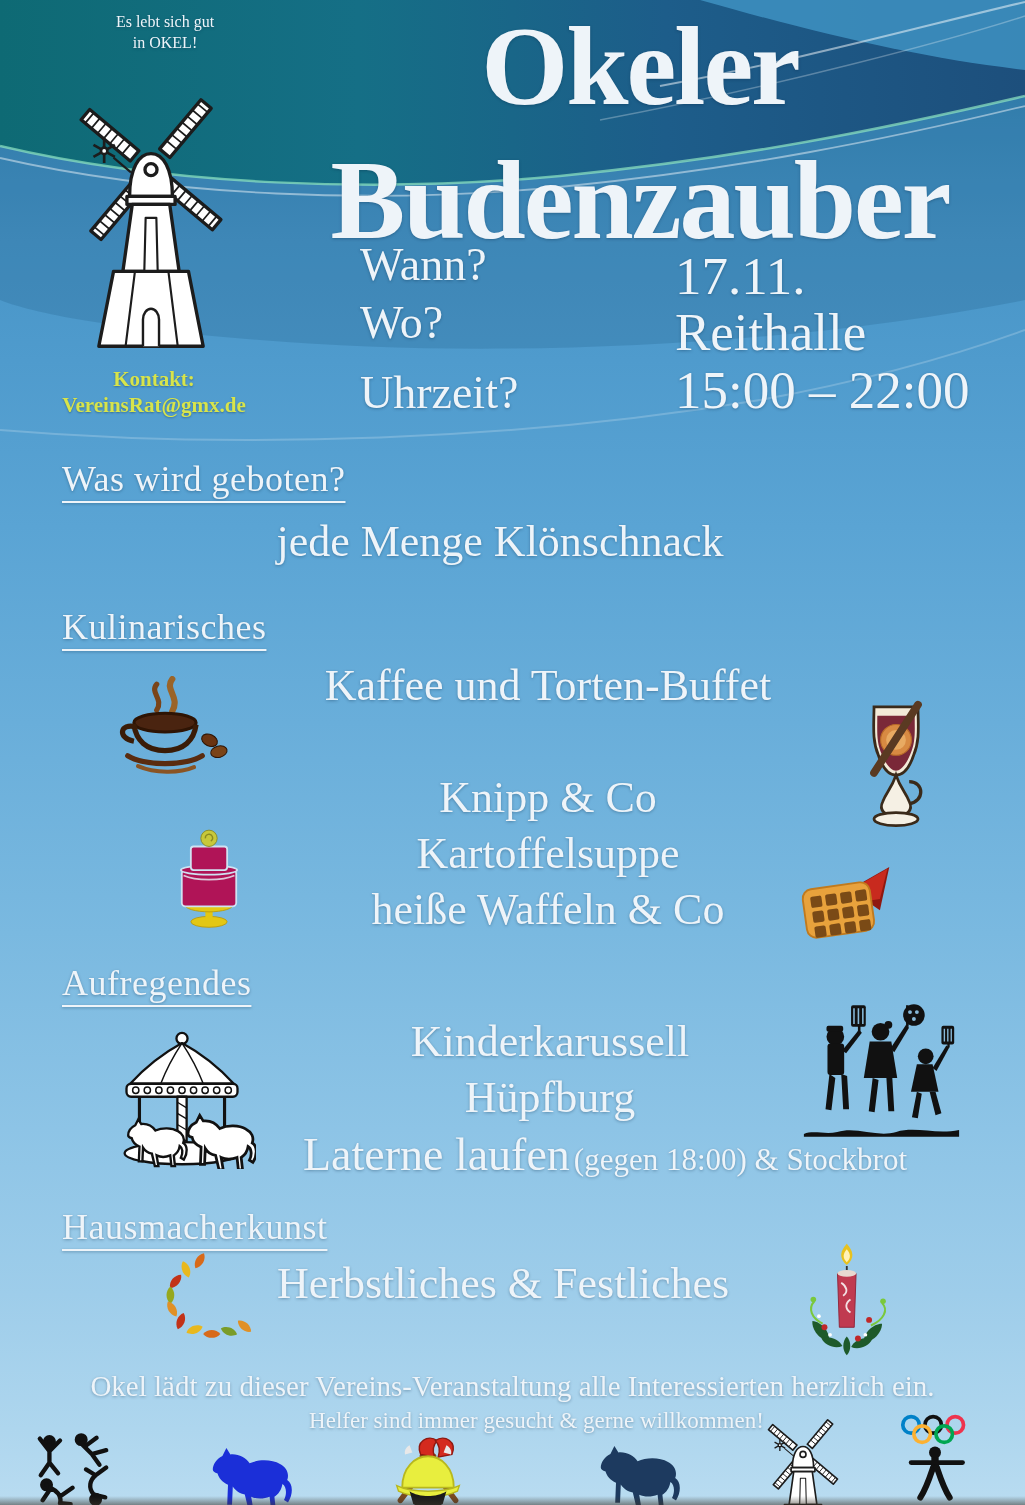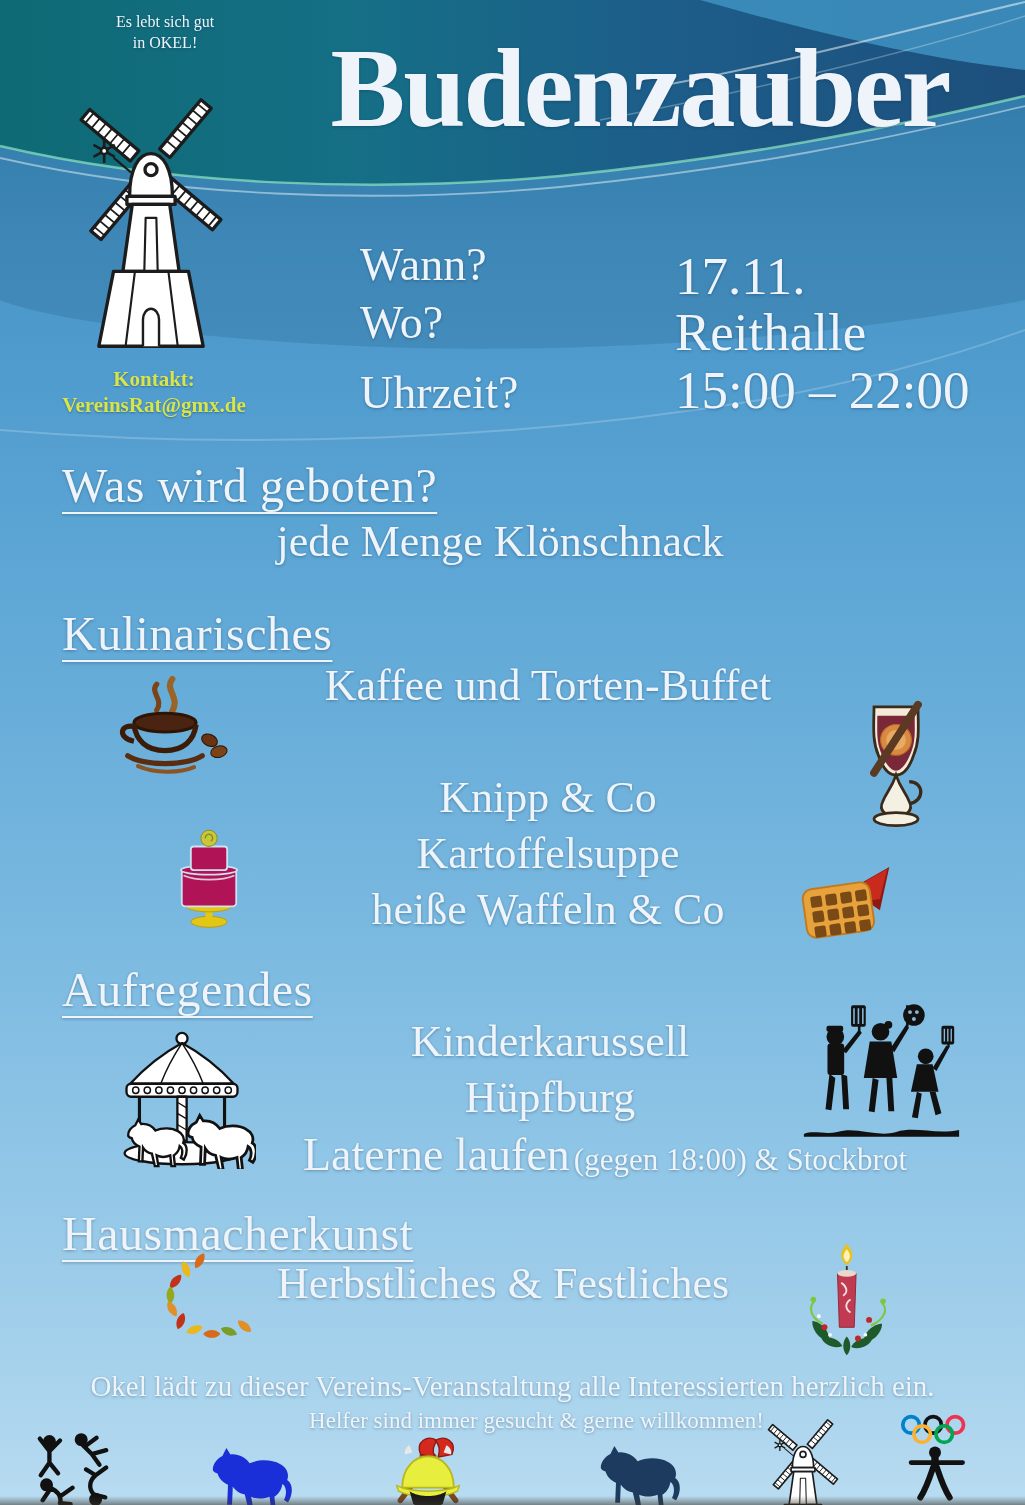--- a/index.html
+++ b/index.html
@@ -8,21 +8,21 @@
     font-family:"Liberation Serif","DejaVu Serif",serif;
     background:linear-gradient(180deg,
       #2d7aa6 0%,#3c8bbc 8%,#4895c7 16%,#4f9bcd 24%,#5aa4d4 35%,
       #69aeda 48%,#7ab9e0 62%,#8dc4e6 75%,#9ecdea 86%,#aed6ee 95%,#b9dcf1 100%);
     color:#eef4f9;
   }
   .abs{position:absolute;}
   .txt{color:#eef4f9;text-shadow:0 1px 3px rgba(10,40,70,.35);}
   .center{text-align:center;}
   .heading{
-    font-size:48px;letter-spacing:.5px;
+    font-size:36px;letter-spacing:.5px;
     text-decoration:underline;text-underline-offset:10px;text-decoration-thickness:2px;text-align:center;
   }
   .item{font-size:44px;line-height:1.0;}
   .title-line{font-size:112px;font-weight:700;letter-spacing:-2px;line-height:1.0;}
   .dlabel{font-size:46px;}
   .dvalue{font-size:53px;}
   .waves{pointer-events:none;}
   .bottom-shade{left:0;bottom:0;width:1025px;height:9px;
     background:linear-gradient(180deg,rgba(60,55,45,0) 0%,rgba(60,55,45,.55) 100%);}
 </style>
@@ -99,20 +99,21 @@
   <svg class="abs" style="left:68px;top:84px" width="166" height="281" viewBox="0 0 124 210">
       <use href="#sym-windmill"></use>
     </svg>
 
   <div class="abs center" style="left:28px;top:366px;width:252px;font-size:21px;font-weight:700;color:#d7e44b;line-height:1.25;text-shadow:0 1px 2px rgba(10,40,70,.4);text-align:center;">
     <div>Kontakt:</div>
     <div>VereinsRat@gmx.de</div>
   </div>
 
   <div class="abs txt center" style="left:260px;top:10px;width:760px;">
+    <div class="title-line">Okeler</div>
     <div class="title-line" style="margin-top:22px;">Budenzauber</div>
   </div>
 
   <div class="abs txt dlabel" style="left:360px;top:238px;">Wann?</div>
   <div class="abs txt dvalue" style="left:675px;top:246px;">17.11.</div>
   <div class="abs txt dlabel" style="left:360px;top:296px;">Wo?</div>
   <div class="abs txt dvalue" style="left:675px;top:302px;">Reithalle</div>
   <div class="abs txt dlabel" style="left:360px;top:354px;margin-top:12px;">Uhrzeit?</div>
   <div class="abs txt dvalue" style="left:675px;top:360px;">15:00 – 22:00</div>
 

